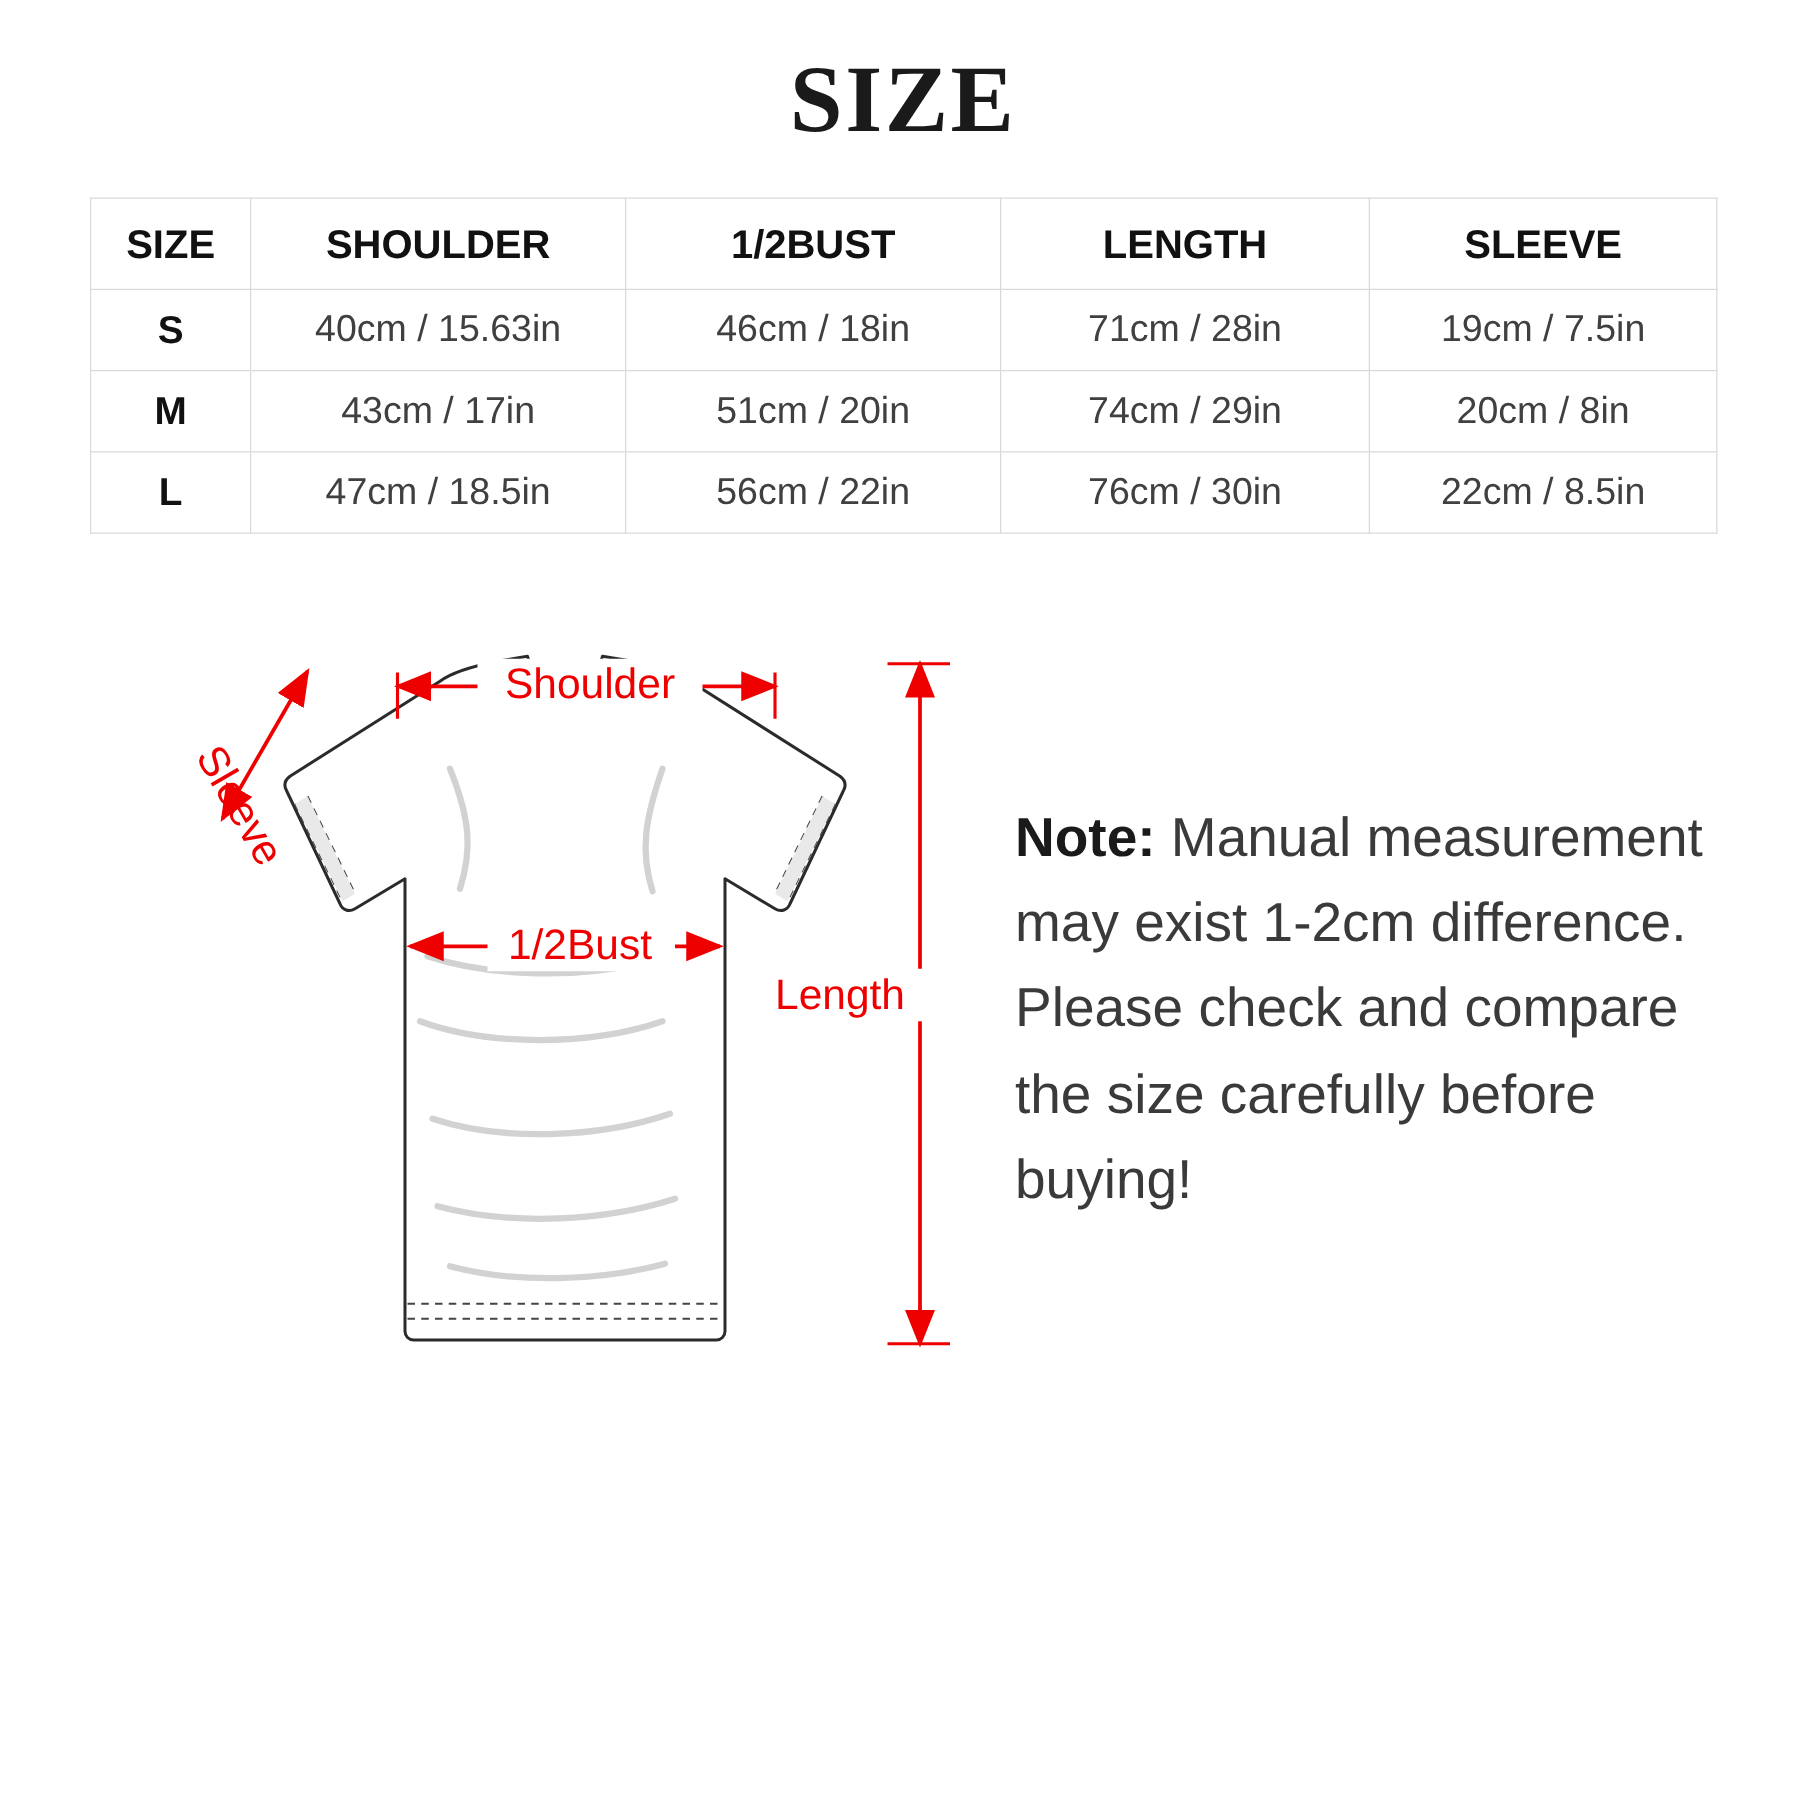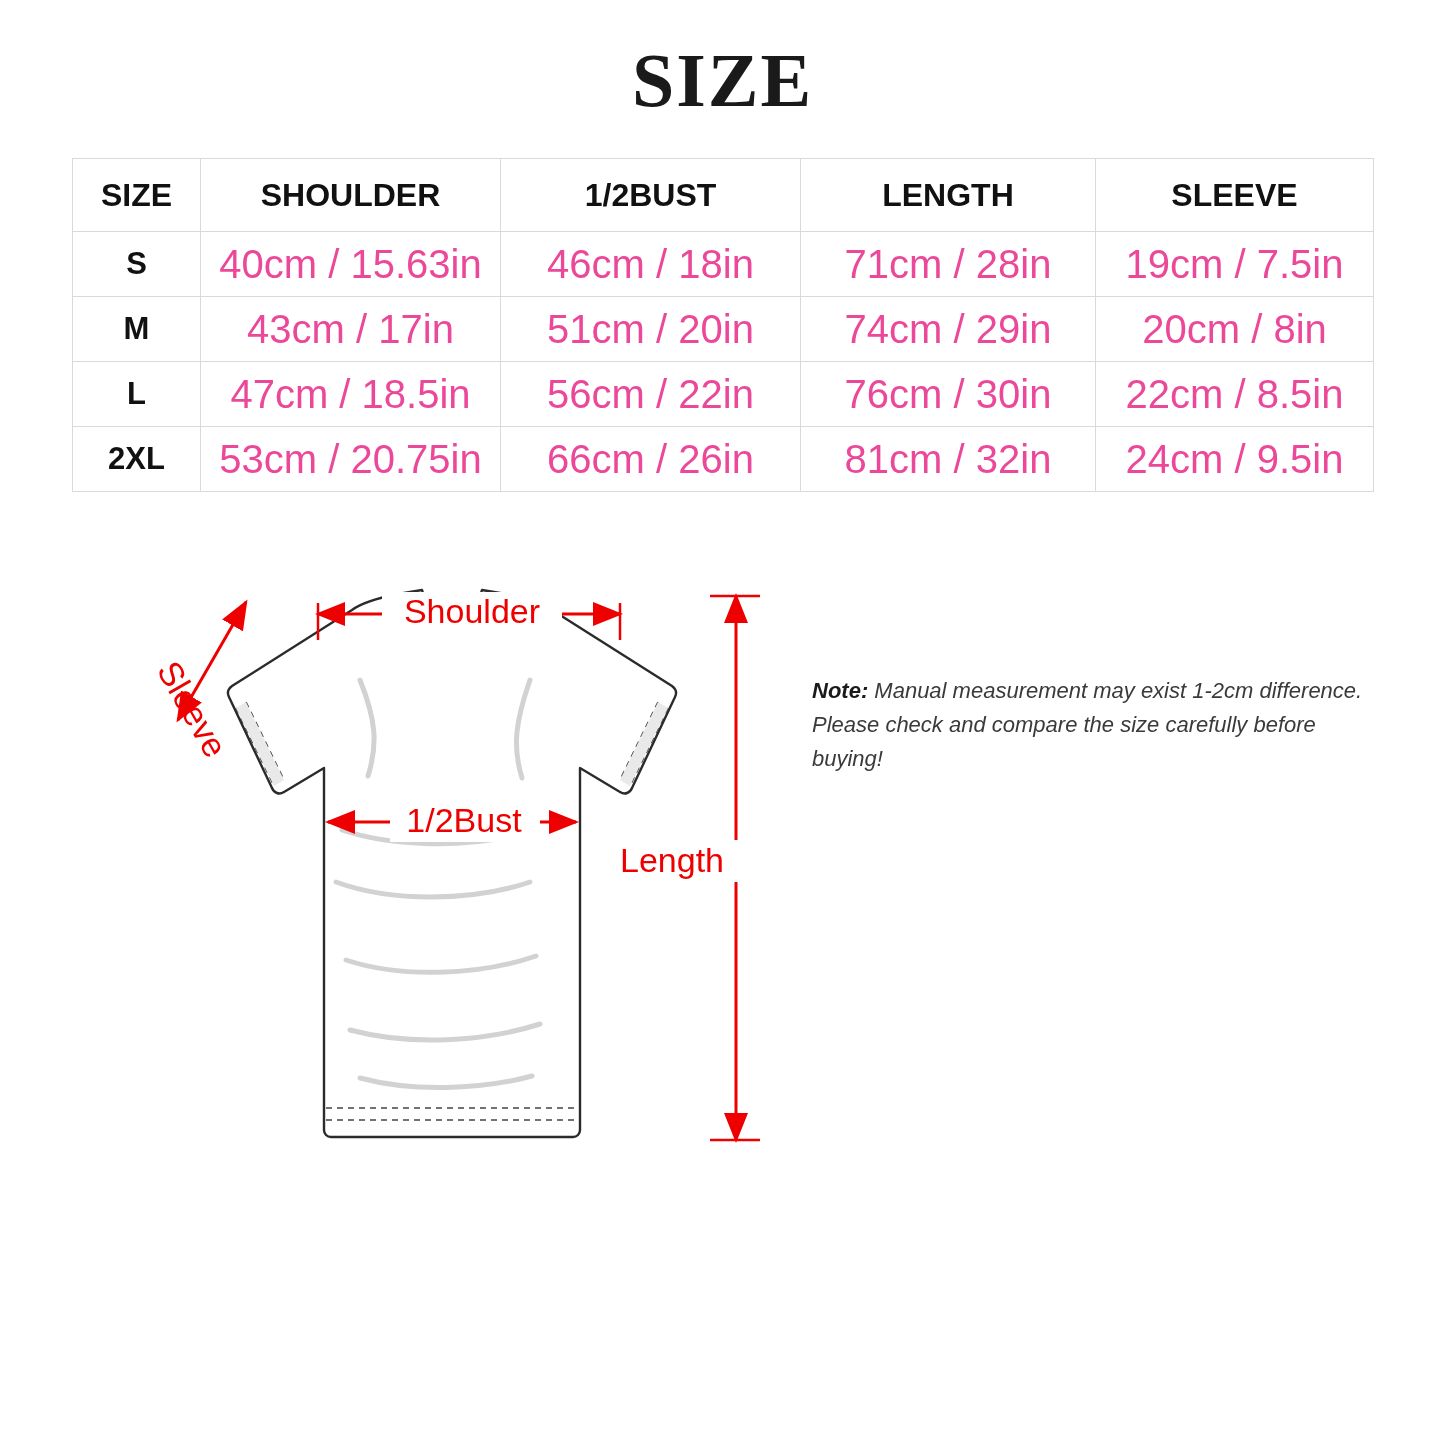--- a/index.html
+++ b/index.html
@@ -34,22 +34,22 @@
   }
   table.size-table {
     width: 1301px;
     border-collapse: collapse;
     table-layout: fixed;
   }
   table.size-table th,
   table.size-table td {
     border: 1px solid #d9d9d9;
     text-align: center;
-    font-size: 40px;
-    color: #ec4899;
+    font-size: 30px;
+    color: #404040;
     height: 64px;
     padding: 0;
   }
   table.size-table thead th {
     font-size: 32px;
     font-weight: 700;
     color: #111;
     height: 72px;
   }
   table.size-table tbody td.size-col {
@@ -76,26 +76,25 @@
     left: 60px;
     top: 0;
     width: 760px;
     height: 660px;
   }
 
   
   #note {
     position: absolute;
     left: 812px;
-    top: 144px;
+    top: 172px;
     width: 580px;
-    font-size: 22px;
+    font-size: 44px;
     line-height: 1.55;
     color: #3a3a3a;
-    font-style: italic;
   }
   #note .note-label {
     font-weight: 700;
     color: #1a1a1a;
   }
 </style>
 </head>
 <body>
 
 <div id="title">SIZE</div>
@@ -132,27 +131,20 @@
         <td>51cm / 20in</td>
         <td>74cm / 29in</td>
         <td>20cm / 8in</td>
       </tr>
       <tr>
         <td class="size-col">L</td>
         <td>47cm / 18.5in</td>
         <td>56cm / 22in</td>
         <td>76cm / 30in</td>
         <td>22cm / 8.5in</td>
-      </tr>
-      <tr>
-        <td class="size-col">2XL</td>
-        <td>53cm / 20.75in</td>
-        <td>66cm / 26in</td>
-        <td>81cm / 32in</td>
-        <td>24cm / 9.5in</td>
       </tr>
     </tbody>
   </table>
 </div>
 
 <div id="lower">
 
   <svg id="shirt-figure" viewBox="0 0 760 660">
     <defs>
       <marker id="arrR" markerWidth="10" markerHeight="10" refX="9" refY="4" orient="auto">

